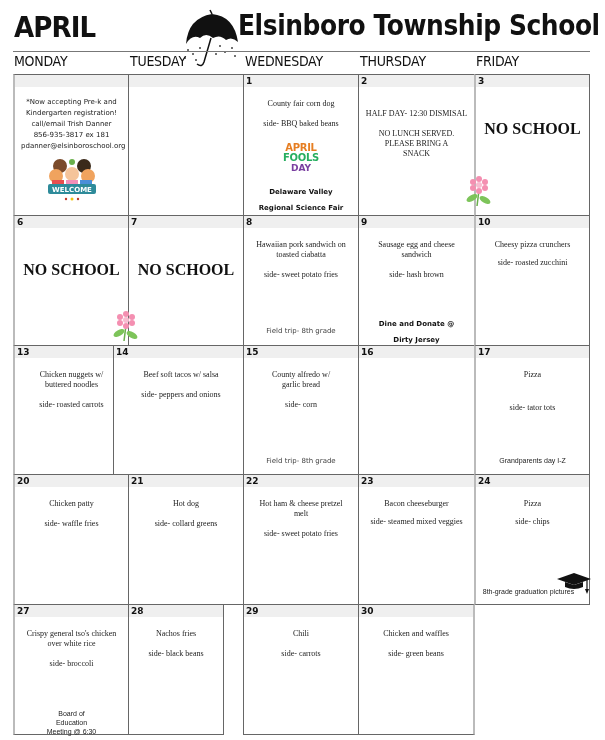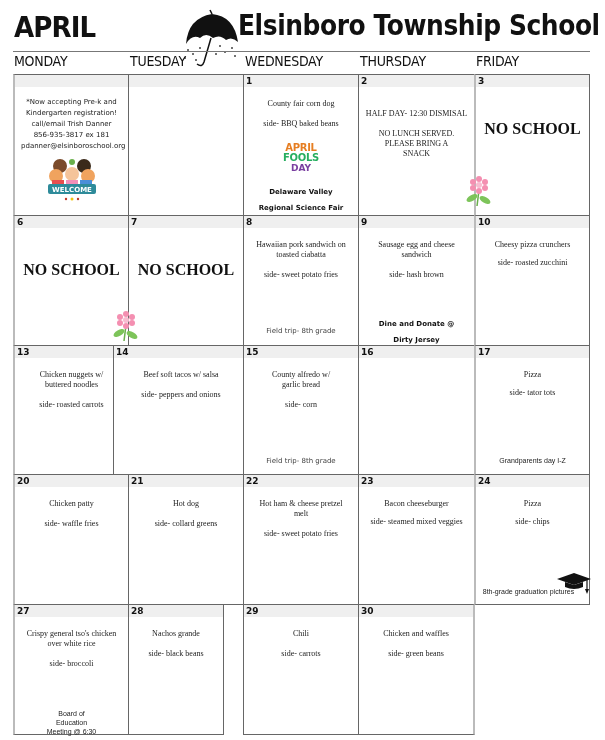--- a/index.html
+++ b/index.html
@@ -179,21 +179,21 @@
       <div class="note-hand" style="top:96px">Field trip- 8th grade</div>
     </div>
   </div>
   <div class="cell" style="left:345px;top:271px;width:117px;height:130px">
     <div class="num">16</div>
   </div>
   <div class="cell fri" style="left:461px;top:271px;width:116px;height:130px">
     <div class="num">17</div>
     <div class="body">
       <div class="meal">Pizza</div>
-      <div class="side" style="margin-top:8px">side- tator tots</div>
+      <div class="side" style="margin-top:23px">side- tator tots</div>
       <div class="note-sans" style="top:96px">Grandparents day I-Z</div>
     </div>
   </div>
 
   <div class="cell mon" style="left:0;top:400px;width:116px;height:131px">
     <div class="num">20</div>
     <div class="body">
       <div class="meal">Chicken patty</div>
       <div class="side">side- waffle fries</div>
     </div>
@@ -232,21 +232,21 @@
     <div class="num">27</div>
     <div class="body">
       <div class="meal" style="padding:0 2px">Crispy general tso's chicken over white rice</div>
       <div class="side">side- broccoli</div>
       <div class="note-sans" style="top:90px;padding:0 28px">Board of Education Meeting @ 6:30</div>
     </div>
   </div>
   <div class="cell" style="left:115px;top:530px;width:96px;height:131px">
     <div class="num">28</div>
     <div class="body">
-      <div class="meal">Nachos grande</div>
+      <div class="meal">Nachos fries</div>
       <div class="side">side- black beans</div>
     </div>
   </div>
   <div class="cell" style="left:230px;top:530px;width:116px;height:131px">
     <div class="num">29</div>
     <div class="body">
       <div class="meal">Chili</div>
       <div class="side">side- carrots</div>
     </div>
   </div>

